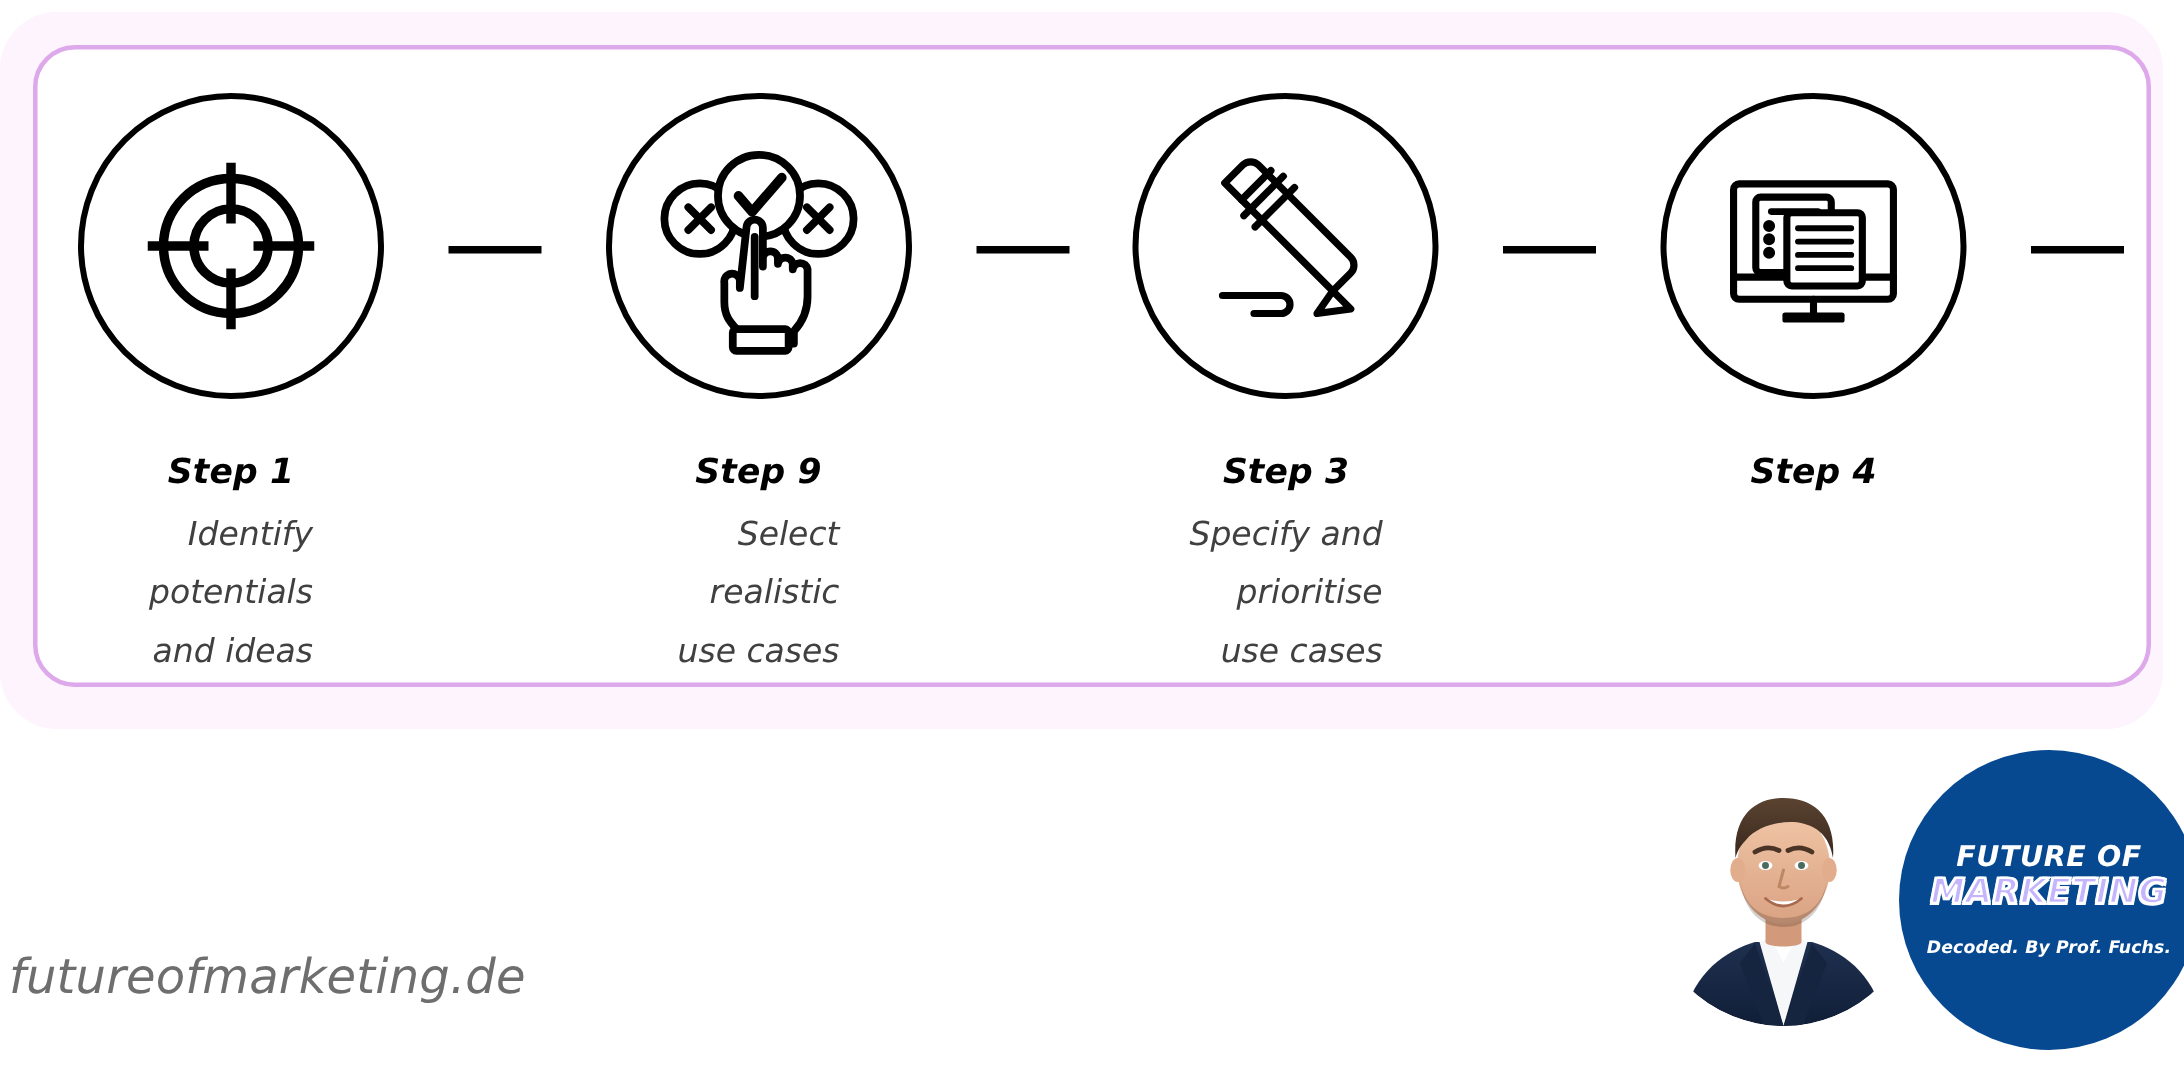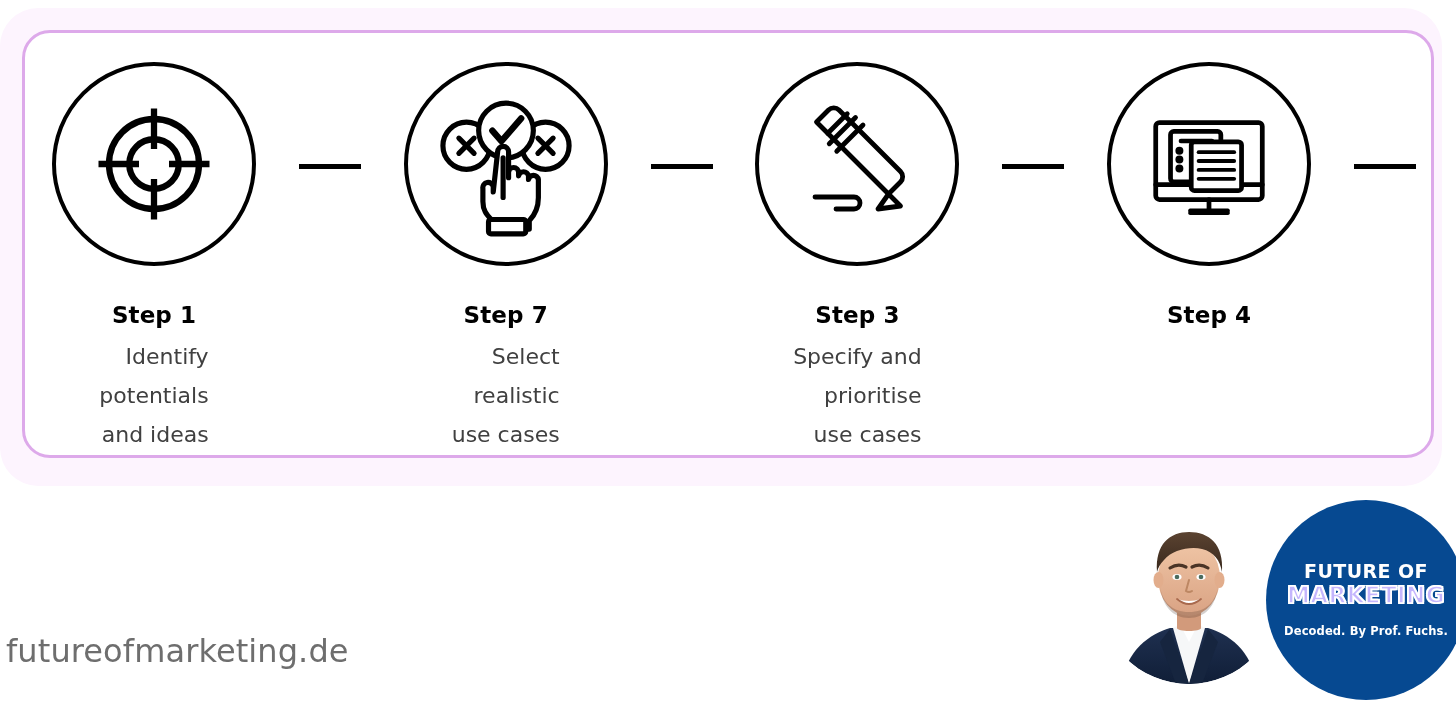--- a/index.html
+++ b/index.html
@@ -10,20 +10,21 @@
     background: #ffffff;
     font-family: "DejaVu Sans", "Liberation Sans", sans-serif;
     overflow: hidden;
   }
 
   #page {
     position: relative;
     width: 1456px;
     height: 719px;
     background: #ffffff;
+    font-style: italic;
   }
 
   
   .outer-panel {
     position: absolute;
     left: 0px;
     top: 8px;
     width: 1442px;
     height: 478px;
     background: #fdf4fe;
@@ -234,21 +235,21 @@
             <polyline points="41,28 47,35 60,20" stroke-width="4.2"></polyline>
 
             <path fill="#fff" d="M44.5,42 a3.6,3.6 0 0 1 7.2,0 l0,17 0,-3.4 a3.3,3.3 0 0 1 6.6,0 l0,2.2 a3.3,3.3 0 0 1 6.5,0 l0,2.4 a3.3,3.3 0 0 1 6.5,0 l0,12 c0,7.5 -3,12 -6,15.2 l0,5.4 -24.5,0 0,-5.6 c-3.2,-3.6 -6,-6.2 -6,-12.6 l0,-8.4 a3.4,3.4 0 0 1 6.8,-1.2 l0,3.4 z"></path>
 
             <line x1="48.1" y1="46" x2="48.1" y2="72"></line>
 
             <rect x="38.5" y="86.5" width="24.5" height="9.5" rx="1.6" fill="#fff"></rect>
           </g>
         </svg>
       </div>
-      <div class="step-title">Step 7</div>
+      <div class="step-title">Step 9</div>
       <div class="step-desc">Select
 realistic
 use cases</div>
     </div>
 
     <div class="connector" style="position:relative; top:102px;"></div>
 
     <div class="step">
       <div class="circle">
         <svg width="150" height="150" viewBox="0 0 100 100">

